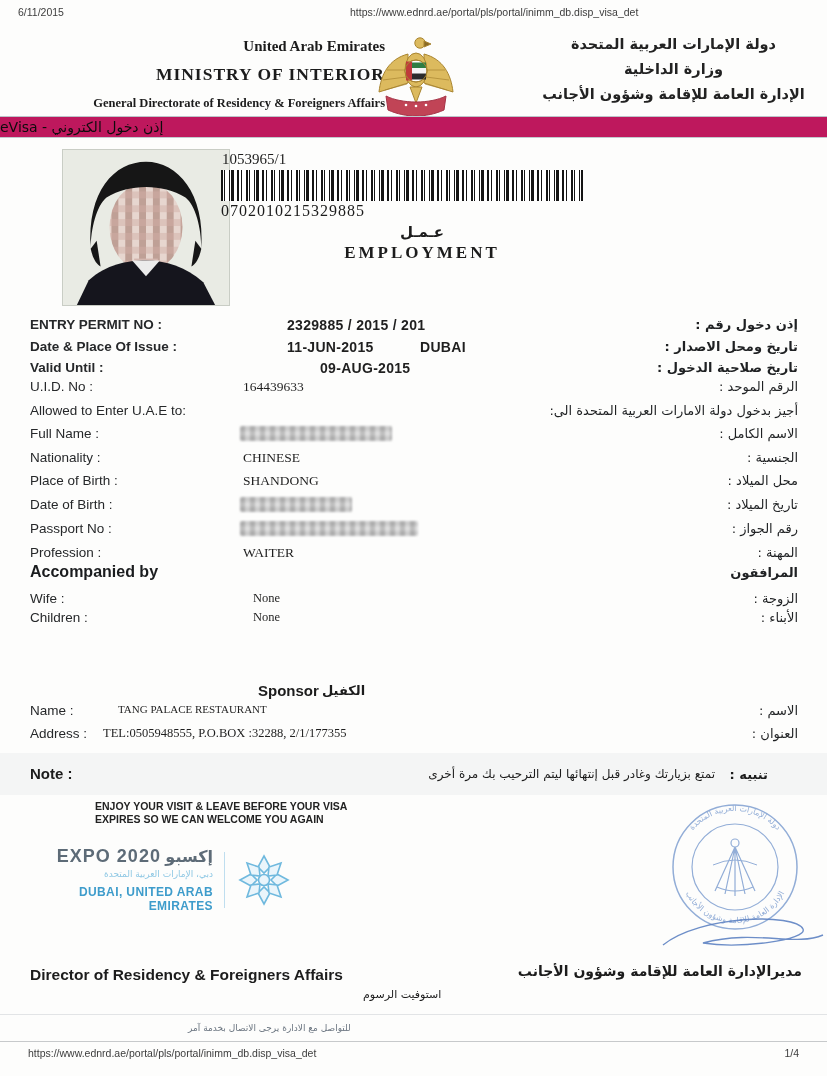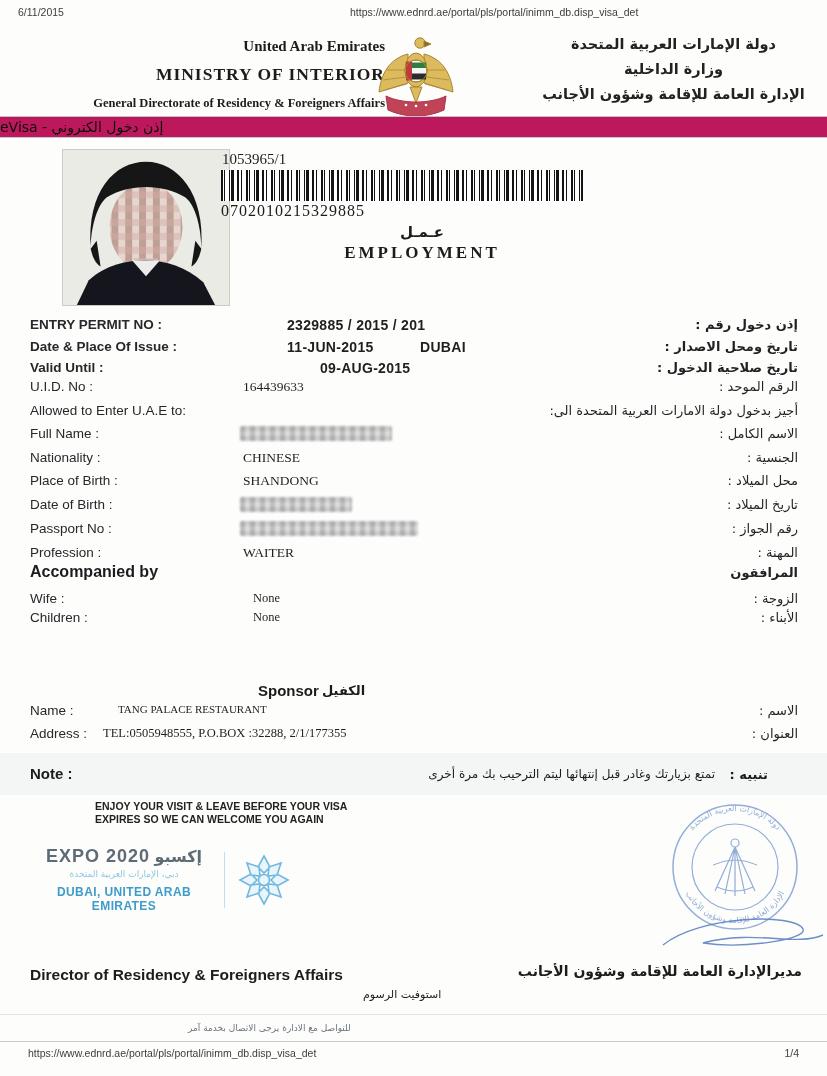--- a/index.html
+++ b/index.html
@@ -62,21 +62,21 @@
     filter:blur(1.1px);
   }
   .sec-title { position:absolute; font-size:16px; font-weight:bold; color:#1a1c1e; }
 
   
   .note-band { left:0; top:753px; width:827px; height:42px; background:rgba(201,207,212,.16); }
   .note-en { left:95px; top:800px; font-size:10.5px; font-weight:bold; line-height:12.5px; color:#222; }
 
   
   .expo { left:35px; top:846px; display:flex; align-items:center; gap:11px; }
-  .expo-text { width:178px; text-align:center; }
+  .expo-text { width:178px; text-align:right; }
   .expo-l1 { white-space:nowrap; }
   .expo-div { width:1px; height:56px; background:#bfdeef; }
 
   
   .hr1 { left:0; top:1014px; width:827px; height:1px; background:#e2e4e6; }
   .hr2 { left:0; top:1041px; width:827px; height:1px; background:#c7c9cb; }
 </style>
 </head>
 <body>
 

